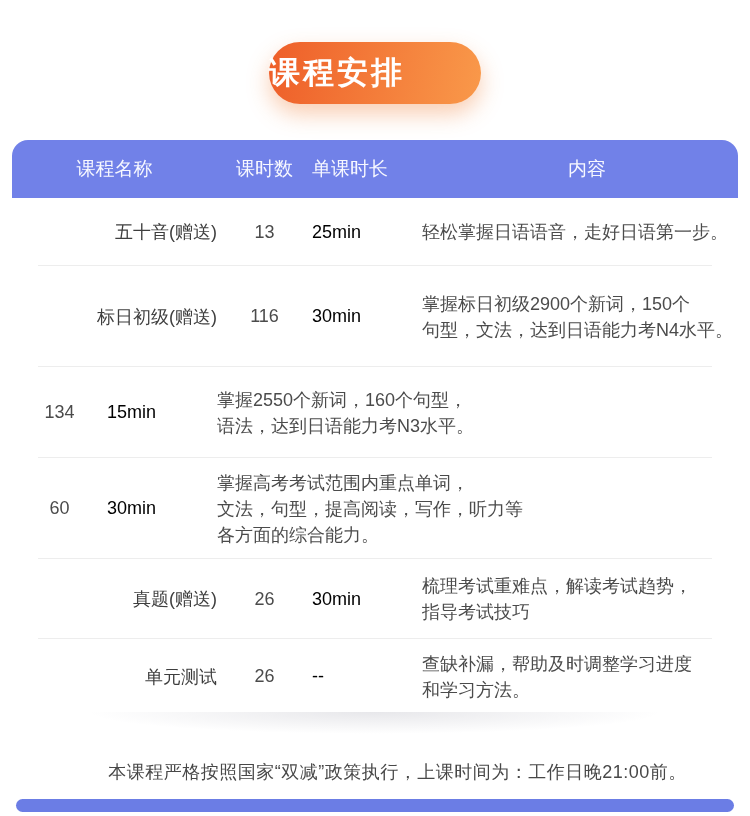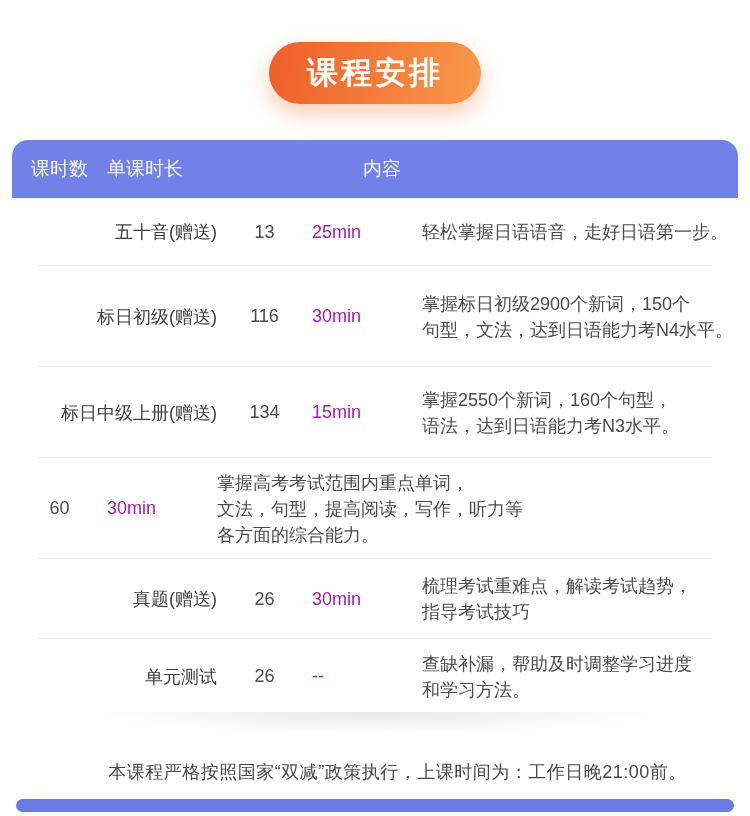--- a/index.html
+++ b/index.html
@@ -13,21 +13,21 @@
     color: #444;
   }
 
   
   .badge {
     width: 212px; height: 62px;
     margin: 42px auto 0;
     border-radius: 31px;
     background: linear-gradient(100deg, #ee5e29 0%, #f9994a 100%);
     box-shadow: 0 10px 22px rgba(240, 125, 55, 0.38);
-    display: flex; align-items: center; justify-content: center;
+    display: flex; align-items: center; 
     color: #ffffff;
     font-size: 31px;
     font-weight: bold;
     letter-spacing: 3px;
   }
 
   
   .card {
     position: relative;
     margin: 36px 12px 0;
@@ -63,21 +63,21 @@
   }
   .row:nth-child(1) { min-height: 68px; }
   .row:nth-child(2) { min-height: 101px; }
   .row:nth-child(3) { min-height: 91px; }
   .row:nth-child(4) { min-height: 101px; }
   .row:nth-child(5) { min-height: 80px; }
   .row:nth-child(6) { min-height: 75px; }
 
   .cell-name     { font-size: 18px; color: #3e3e3e; text-align: right; }
   .cell-lessons  { font-size: 18px; color: #4b4b4b; }
-  .cell-duration { font-size: 18px; color: #a21caf; }
+  .cell-duration { font-size: 18px; color: #000000; }
   .cell-content  {
     font-size: 18px;
     line-height: 26px;
     color: #4b4b4b;
     white-space: pre-line;
   }
 
   
   .card-arc {
     position: absolute;
@@ -109,41 +109,41 @@
 </style>
 </head>
 <body>
 
 <div class="badge">
   <span>课程安排</span>
 </div>
 
 <div class="card">
   <div class="thead">
+    <div class="c1">课程名称</div>
     <div class="c2">课时数</div>
     <div class="c3">单课时长</div>
     <div class="c4">内容</div>
   </div>
 
   <div class="tbody">
     <div class="row">
       <div class="c1 cell-name">五十音(赠送)</div>
       <div class="c2 cell-lessons">13</div>
       <div class="c3 cell-duration">25min</div>
       <div class="c4 cell-content">轻松掌握日语语音，走好日语第一步。</div>
     </div>
     <div class="row">
       <div class="c1 cell-name">标日初级(赠送)</div>
       <div class="c2 cell-lessons">116</div>
       <div class="c3 cell-duration">30min</div>
       <div class="c4 cell-content">掌握标日初级2900个新词，150个
 句型，文法，达到日语能力考N4水平。</div>
     </div>
     <div class="row">
-      <div class="c1 cell-name">标日中级上册(赠送)</div>
       <div class="c2 cell-lessons">134</div>
       <div class="c3 cell-duration">15min</div>
       <div class="c4 cell-content">掌握2550个新词，160个句型，
 语法，达到日语能力考N3水平。</div>
     </div>
     <div class="row">
       <div class="c2 cell-lessons">60</div>
       <div class="c3 cell-duration">30min</div>
       <div class="c4 cell-content">掌握高考考试范围内重点单词，
 文法，句型，提高阅读，写作，听力等

